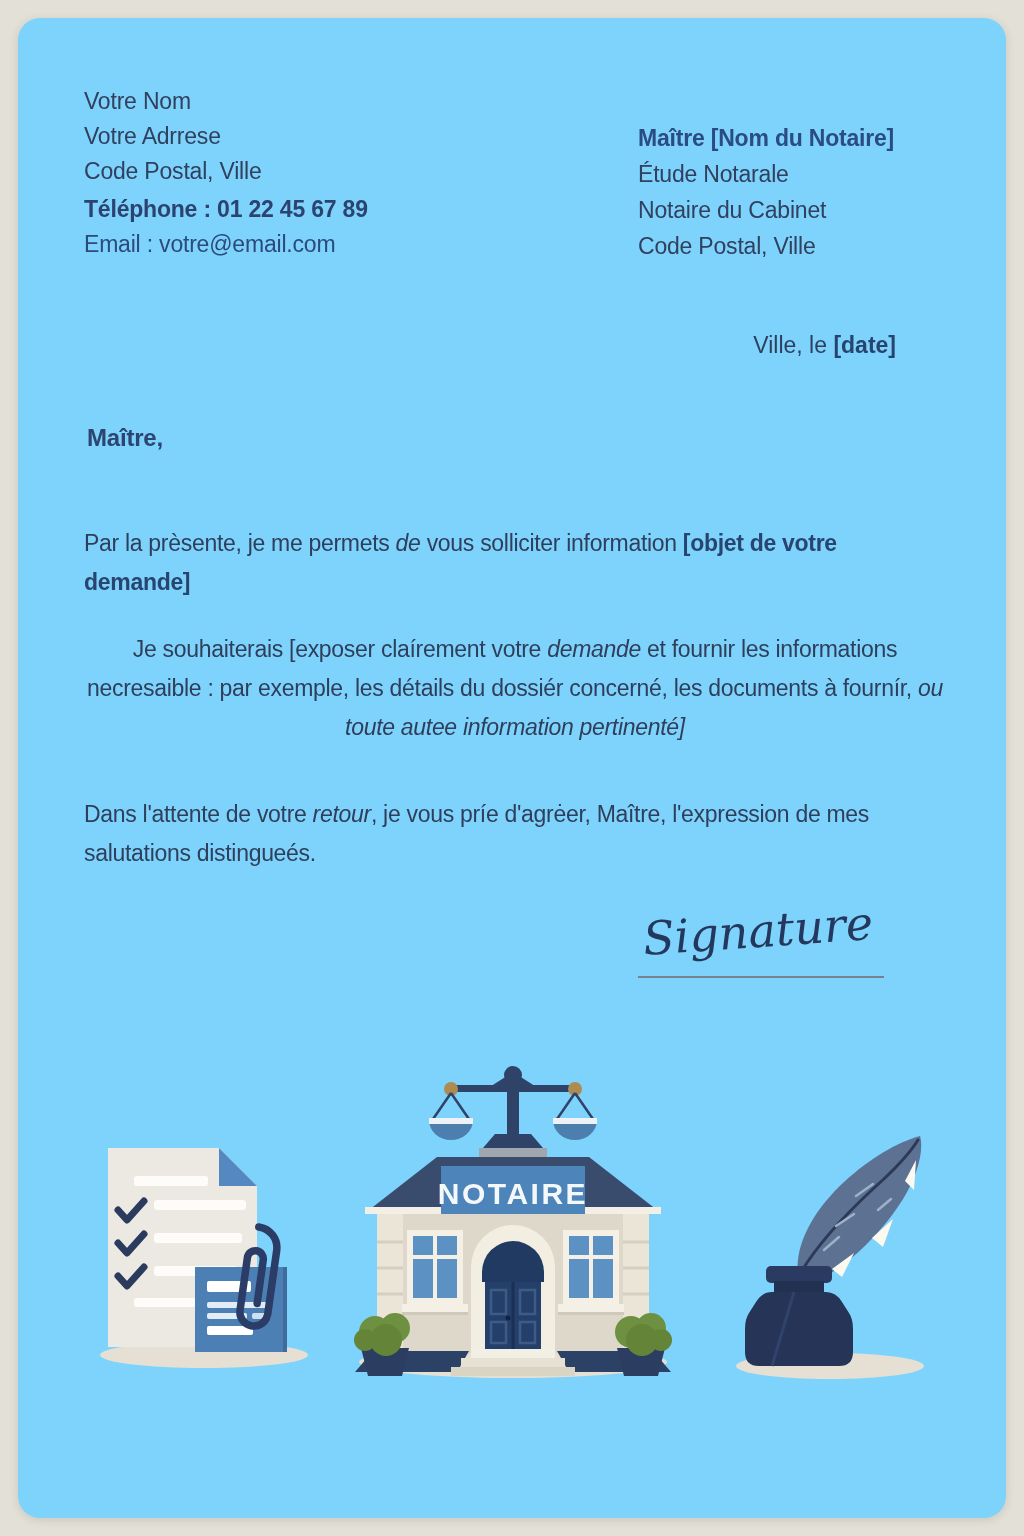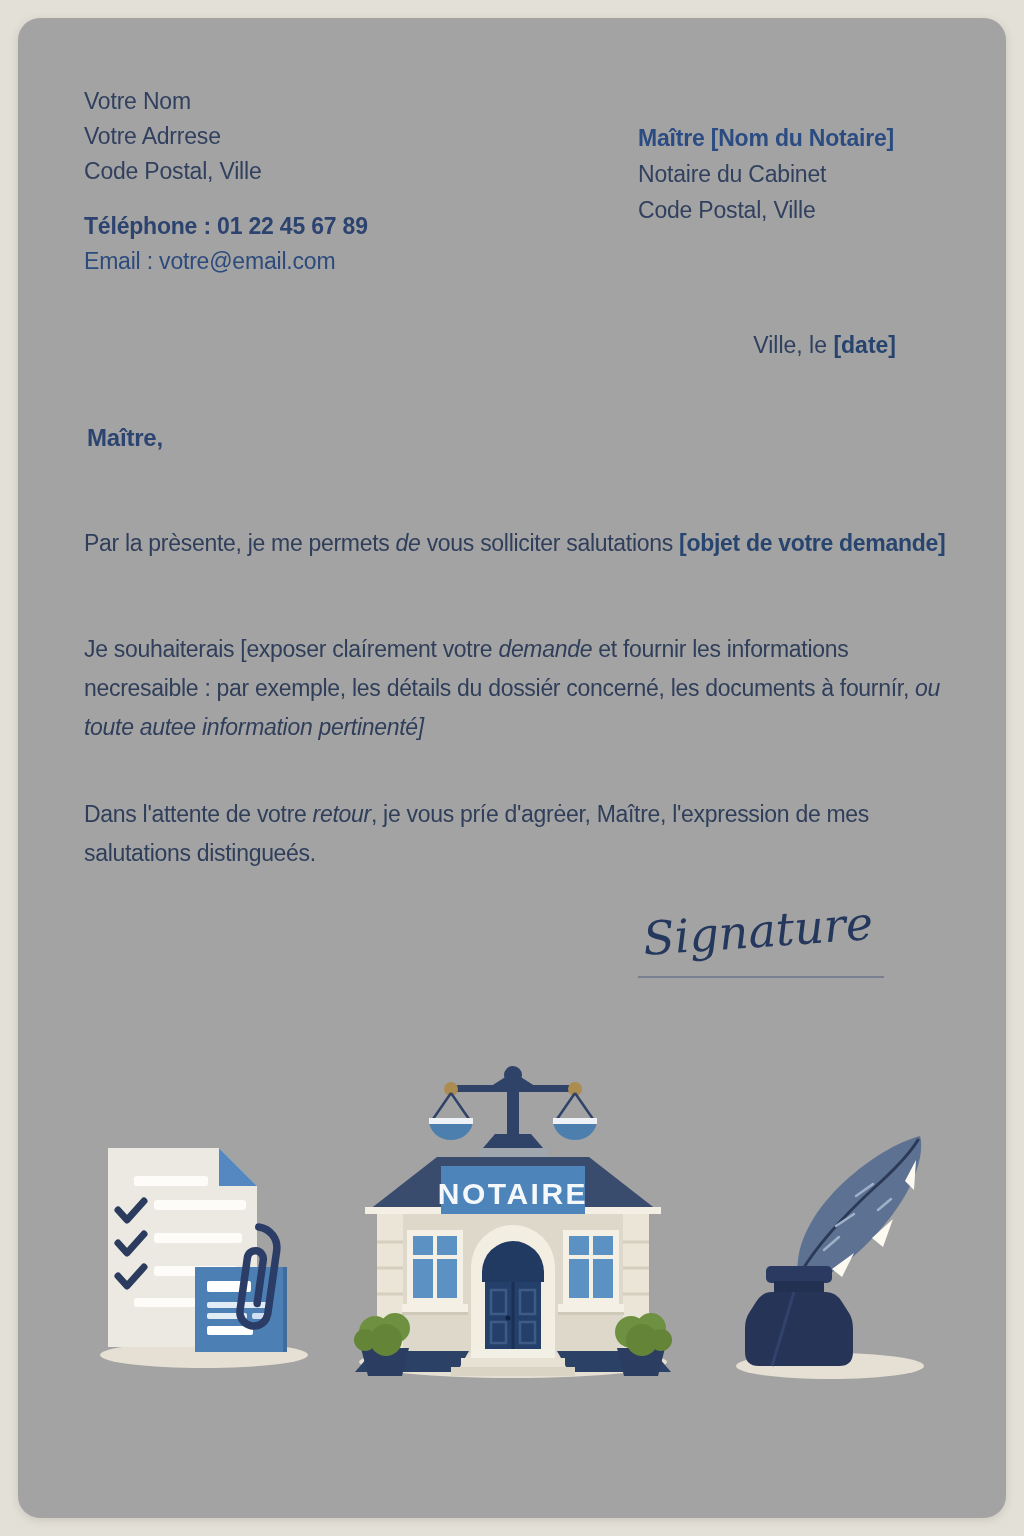--- a/index.html
+++ b/index.html
@@ -5,44 +5,44 @@
   html,body{margin:0;padding:0;}
   body{
     width:1024px;height:1536px;
     background:#e3e0d7;
     position:relative;
     font-family:"Liberation Sans","DejaVu Sans",sans-serif;
     overflow:hidden;
   }
   .page{
     position:absolute;left:18px;top:18px;right:18px;bottom:18px;
-    background:#a3a3a3;
+    background:#7dd3fc;
     border-radius:22px;
     box-shadow:0 2px 8px rgba(90,85,70,.18);
   }
   .abs{position:absolute;}
 
   
   .addr-line{font-size:23px;line-height:35px;color:#31405e;letter-spacing:-0.2px;}
   .addr-bold{font-weight:700;color:#2c4370;}
   .addr-blue{color:#2c4a7c;}
   .sender{left:66px;top:66px;}
   .recipient{left:620px;top:68px;}
   .recipient .addr-line{line-height:36px;}
   .name-bold{font-weight:700;color:#2b4c82;margin-top:34px;}
-  .phone-line{margin-top:20px;}
+  .phone-line{margin-top:3px;}
 
   .dateline{top:314px;right:110px;font-size:23px;color:#2e3f60;margin-left:27px;}
   .dateline .date-bold{font-weight:700;color:#27446f;}
 
   .salutation{left:69px;top:406px;font-size:24px;font-weight:700;color:#2c4470;letter-spacing:-0.2px;}
 
   .para{left:66px;width:862px;font-size:23px;line-height:39px;color:#2f3e5a;letter-spacing:-0.3px;}
   .p1{top:506px;}
-  .p2{top:612px;}
+  .p2{top:612px;text-align:center;}
   .p3{top:777px;}
   .seg-r{font-style:normal;}
   .seg-i{font-style:italic;}
   .seg-b{font-weight:700;color:#28456f;}
 
   .signature-text{
     left:590px;top:886px;width:300px;text-align:center;
     font-family:"DejaVu Serif","Liberation Serif",serif;
     font-style:italic;font-size:46px;color:#24375c;
     transform:rotate(-4deg);
@@ -70,29 +70,30 @@
   <div class="abs sender">
     <div class="addr-line">Votre Nom</div>
     <div class="addr-line">Votre Adrrese</div>
     <div class="addr-line">Code Postal, Ville</div>
     <div class="addr-line addr-bold phone-line">Téléphone : 01 22 45 67 89</div>
     <div class="addr-line addr-blue">Email : votre@email.com</div>
   </div>
 
   <div class="abs recipient">
     <div class="addr-line name-bold">Maître [Nom du Notaire]</div>
+    <div class="addr-line">Étude Notarale</div>
     <div class="addr-line">Notaire du Cabinet</div>
     <div class="addr-line">Code Postal, Ville</div>
   </div>
 
   <div class="abs dateline"><span>Ville, le </span><span class="date-bold">[date]</span></div>
 
   <div class="abs salutation">Maître,</div>
 
-  <div class="abs para p1"><span class="seg-r">Par la prèsente, je me permets </span><span class="seg-i">de</span><span class="seg-r"> vous solliciter salutations </span><span class="seg-b">[objet de votre demande]</span></div>
+  <div class="abs para p1"><span class="seg-r">Par la prèsente, je me permets </span><span class="seg-i">de</span><span class="seg-r"> vous solliciter information </span><span class="seg-b">[objet de votre demande]</span></div>
   <div class="abs para p2"><span class="seg-r">Je souhaiterais [exposer claírement votre </span><span class="seg-i">demande</span><span class="seg-r"> et fournir les informations necresaible : par exemple, les détails du dossiér concerné, les documents à fournír, </span><span class="seg-i">ou toute autee information pertinenté]</span></div>
   <div class="abs para p3"><span class="seg-r">Dans l'attente de votre </span><span class="seg-i">retour</span><span class="seg-r">, je vous príe d'agrėer, Maître, l'expression de mes salutations distingueés.</span></div>
 
   <div class="abs signature-text">Signature</div>
   <div class="abs signature-line"></div>
 
   <svg class="illus illus-doc" width="240" height="245" viewBox="0 0 240 245">
     <ellipse cx="112" cy="215" rx="104" ry="13" fill="#e5e0d3"></ellipse>
     <path d="M16,8 H127 L165,46 V207 H16 Z" fill="#ebe9e2"></path>
     <polygon points="127,8 165,46 127,46" fill="#5587c1"></polygon>

